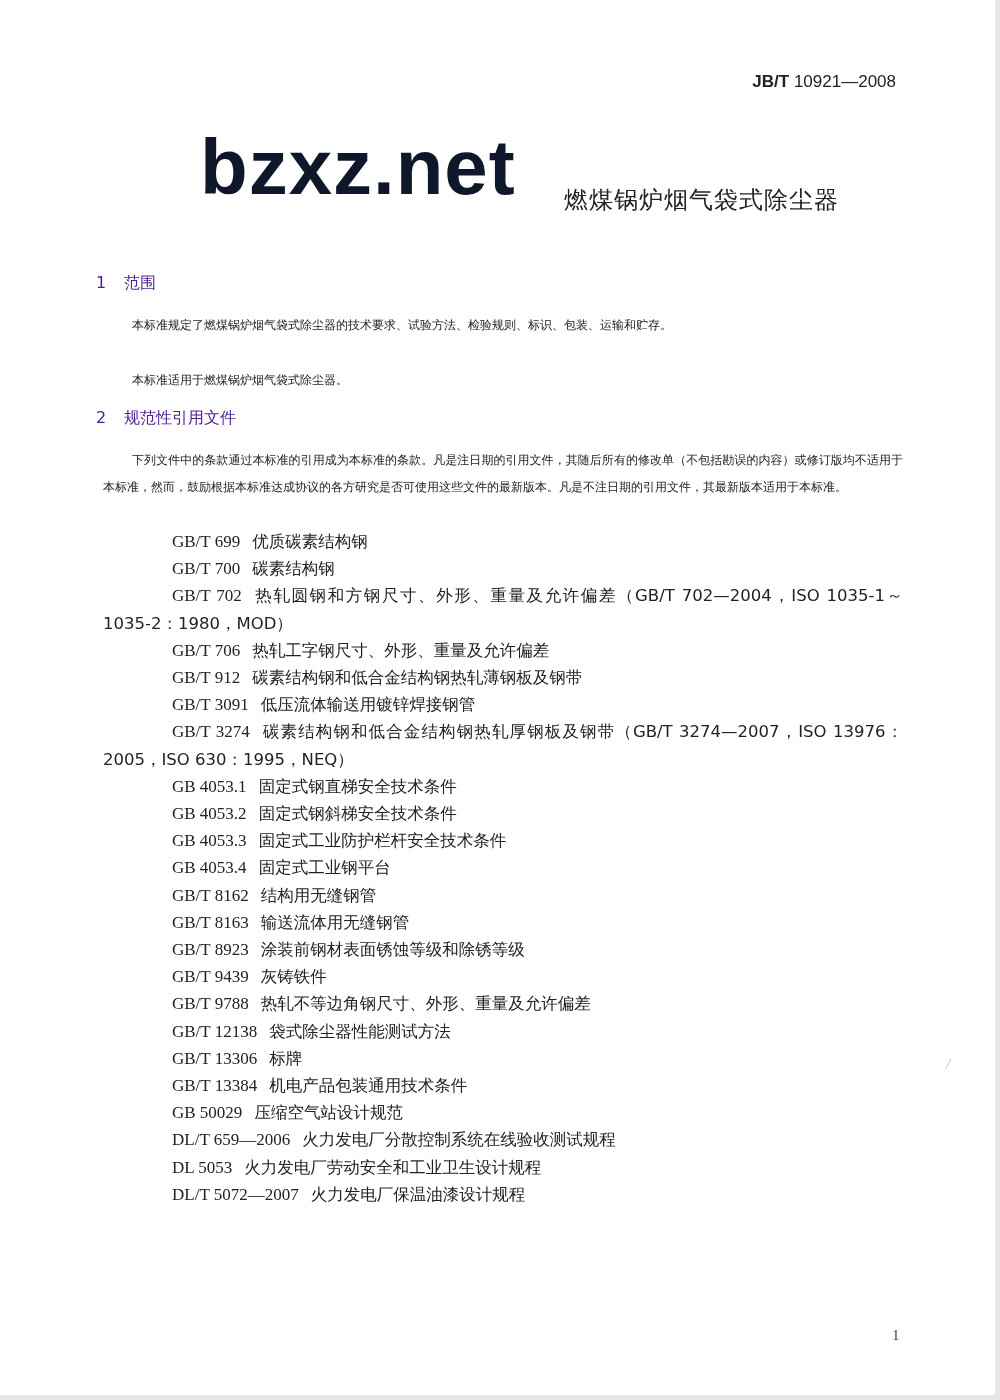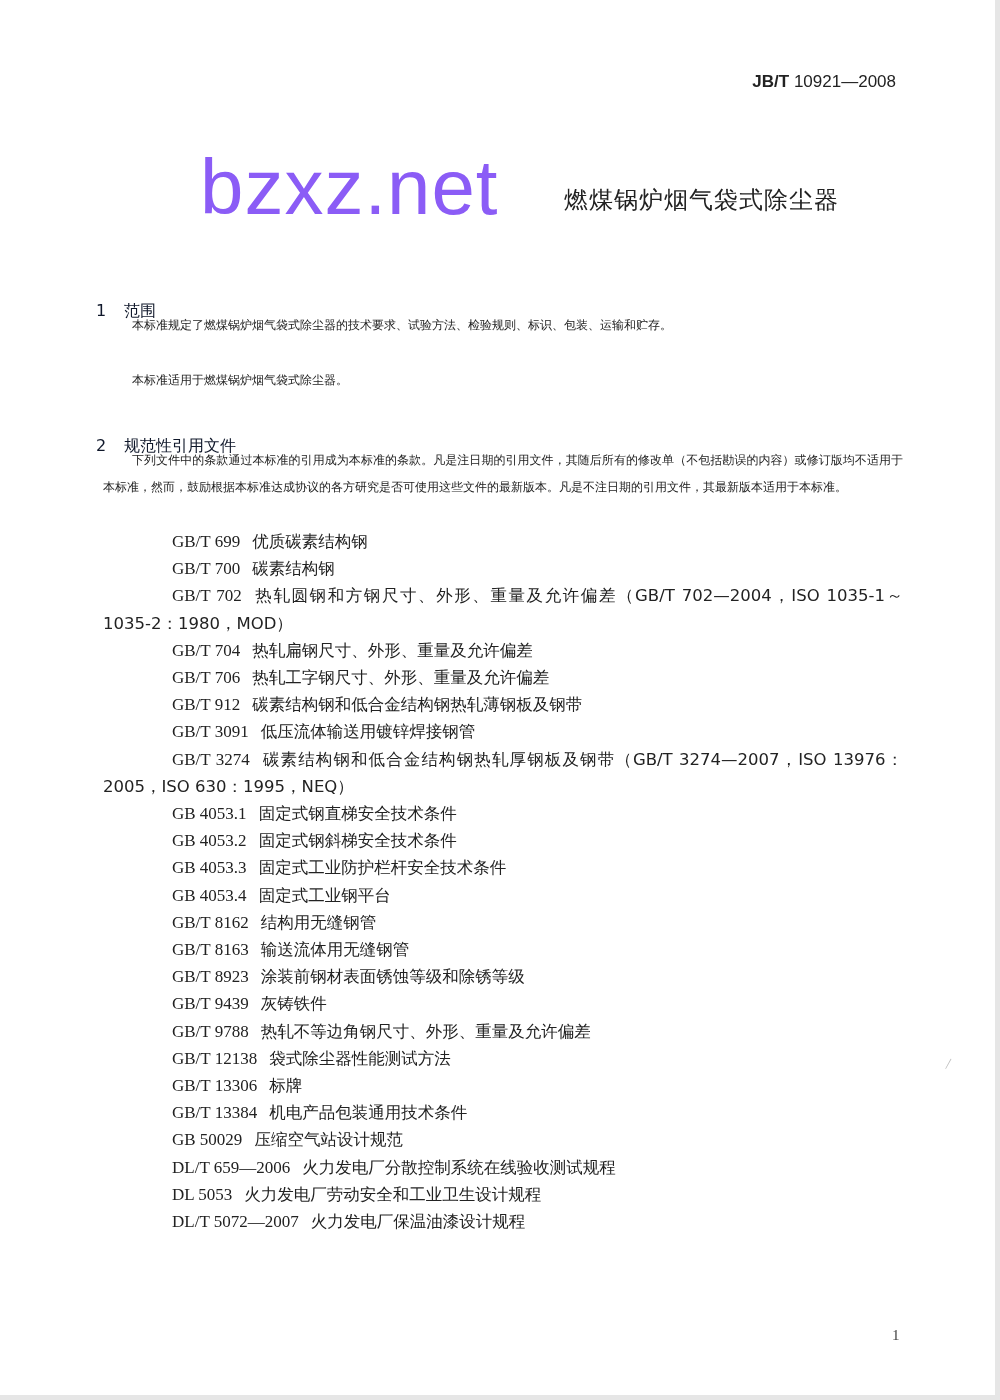--- a/index.html
+++ b/index.html
@@ -11,34 +11,34 @@
   }
   .edge-right { position: absolute; top: 0; right: 0; width: 5px; height: 1400px; background: #e6e6e6; }
   .edge-bottom { position: absolute; left: 0; bottom: 0; width: 1000px; height: 5px; background: #e6e6e6; }
   .std-code {
     position: absolute; top: 72px; right: 104px;
     font-family: "Liberation Sans", "DejaVu Sans", sans-serif;
     font-size: 17px; color: #222; margin-left: 47px;
   }
   .std-code b { font-weight: bold; }
   .watermark {
-    position: absolute; left: 200px; top: 148px;
+    position: absolute; left: 200px; top: 128px;
     font-family: "Liberation Sans", "DejaVu Sans", sans-serif;
-    font-weight: normal; font-size: 78px; letter-spacing: 1px;
-    color: #8b5cf6; line-height: 1;
+    font-weight: bold; font-size: 78px; letter-spacing: 1px;
+    color: #0f172a; line-height: 1;
   }
   .doc-title {
     position: absolute; left: 0; width: 839px; top: 184px;
     text-align: right;
     font-family: "DejaVu Sans", sans-serif;
     font-size: 24px; color: #222; letter-spacing: 1px;
   }
   .h1 {
     position: absolute; left: 96px;
-    font-family: "DejaVu Sans", sans-serif; font-size: 16px; color: #0f172a; margin-top: 28px;
+    font-family: "DejaVu Sans", sans-serif; font-size: 16px; color: #4c1d95;
   }
   .h1 .num { display: inline-block; width: 28px; }
   .para {
     position: absolute; left: 103px; width: 800px;
     font-size: 12px; line-height: 27.3px; color: #222;
     text-indent: 29px; text-align: justify;
     font-family: "DejaVu Sans", sans-serif;
   }
   .refs { position: absolute; left: 103px; top: 528px; width: 800px; }
   .ref {
@@ -73,21 +73,20 @@
 
 <div class="h1" style="top:408px;">
   <span class="num">2</span><span>规范性引用文件</span>
 </div>
 <div class="para" style="top:447px;">下列文件中的条款通过本标准的引用成为本标准的条款。凡是注日期的引用文件，其随后所有的修改单（不包括勘误的内容）或修订版均不适用于本标准，然而，鼓励根据本标准达成协议的各方研究是否可使用这些文件的最新版本。凡是不注日期的引用文件，其最新版本适用于本标准。</div>
 
 <div class="refs">
   <div class="ref"><span class="code">GB/T 699</span><span>优质碳素结构钢</span></div>
   <div class="ref"><span class="code">GB/T 700</span><span>碳素结构钢</span></div>
   <div class="ref"><span class="code">GB/T 702</span><span>热轧圆钢和方钢尺寸、外形、重量及允许偏差（GB/T 702—2004，ISO 1035-1～1035-2：1980，MOD）</span></div>
-  <div class="ref"><span class="code">GB/T 704</span><span>热轧扁钢尺寸、外形、重量及允许偏差</span></div>
   <div class="ref"><span class="code">GB/T 706</span><span>热轧工字钢尺寸、外形、重量及允许偏差</span></div>
   <div class="ref"><span class="code">GB/T 912</span><span>碳素结构钢和低合金结构钢热轧薄钢板及钢带</span></div>
   <div class="ref"><span class="code">GB/T 3091</span><span>低压流体输送用镀锌焊接钢管</span></div>
   <div class="ref"><span class="code">GB/T 3274</span><span>碳素结构钢和低合金结构钢热轧厚钢板及钢带（GB/T 3274—2007，ISO 13976：2005，ISO 630：1995，NEQ）</span></div>
   <div class="ref"><span class="code">GB 4053.1</span><span>固定式钢直梯安全技术条件</span></div>
   <div class="ref"><span class="code">GB 4053.2</span><span>固定式钢斜梯安全技术条件</span></div>
   <div class="ref"><span class="code">GB 4053.3</span><span>固定式工业防护栏杆安全技术条件</span></div>
   <div class="ref"><span class="code">GB 4053.4</span><span>固定式工业钢平台</span></div>
   <div class="ref"><span class="code">GB/T 8162</span><span>结构用无缝钢管</span></div>
   <div class="ref"><span class="code">GB/T 8163</span><span>输送流体用无缝钢管</span></div>

